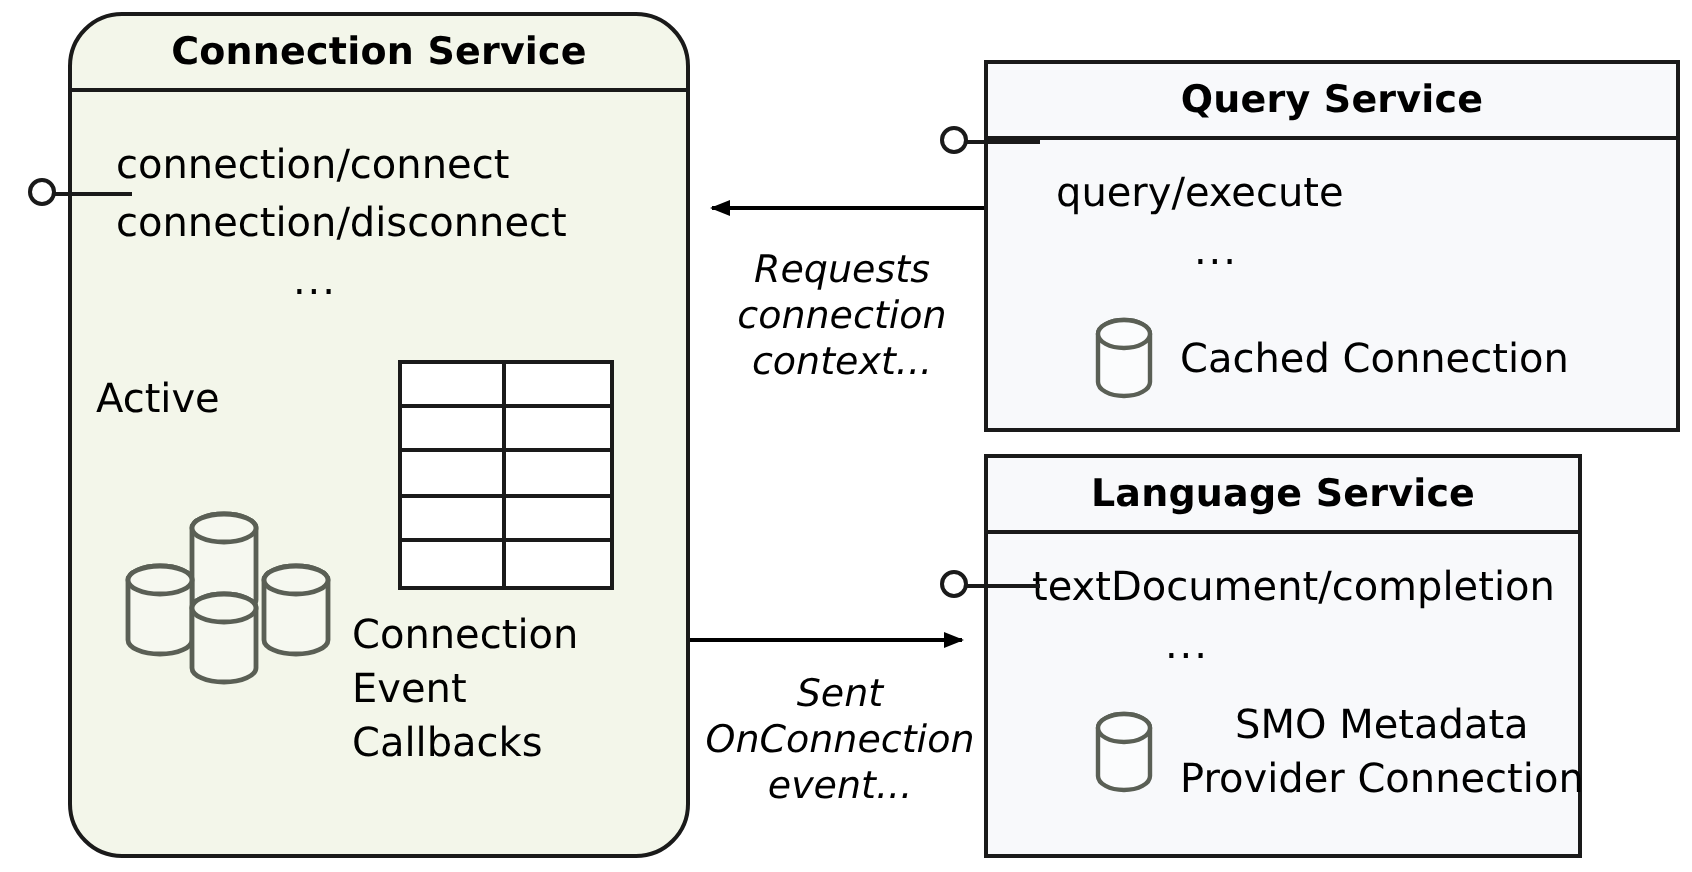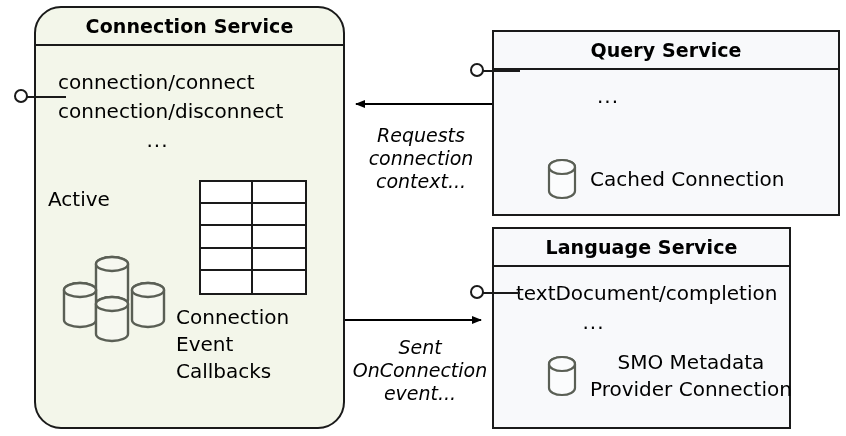--- a/index.html
+++ b/index.html
@@ -221,20 +221,21 @@
     <div class="ball"></div>
   </div>
 
   <div class="svc-box" style="left:492px; top:6px; width:348px; height:186px;margin-top:24px;">
 
     <div class="svc-header">Query Service</div>
 
     <div class="svc-body">
 
       <div class="op-list left-align" style="top:12px; padding-left:34px;">
+        <span class="op-line">query/execute</span>
         <span class="op-ellipsis" style="padding-right:150px;">...</span>
       </div>
 
       <div class="store-row" style="left:52px; top:88px;">
         <svg width="32" height="42" viewBox="0 0 32 42">
           <g fill="#fbfcfd" stroke="#5a5f55" stroke-width="2.2">
             <path d="M3,9 a13,7 0 0 1 26,0 v24 a13,7 0 0 1 -26,0 z"></path>
             <ellipse cx="16" cy="9" rx="13" ry="7"></ellipse>
           </g>
         </svg>

